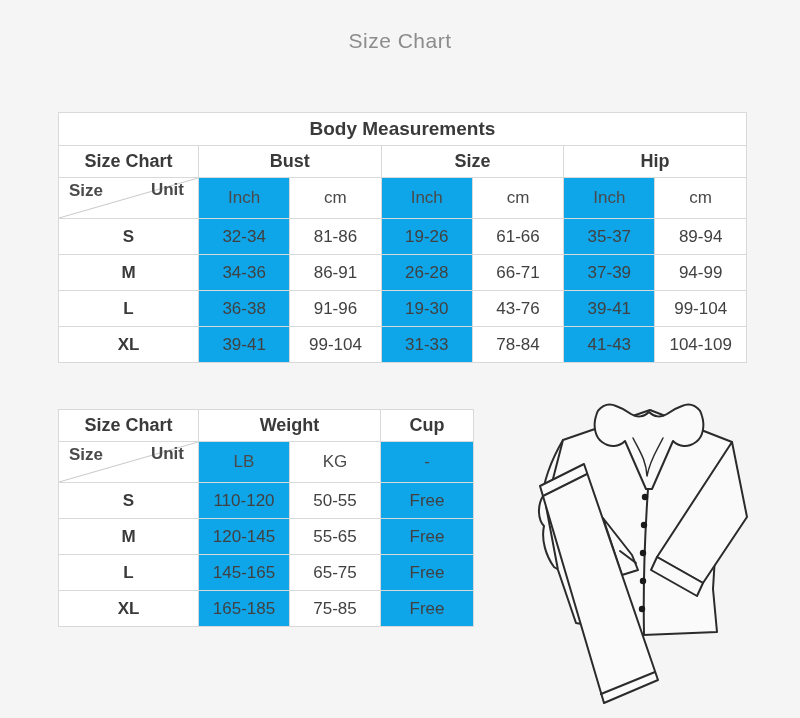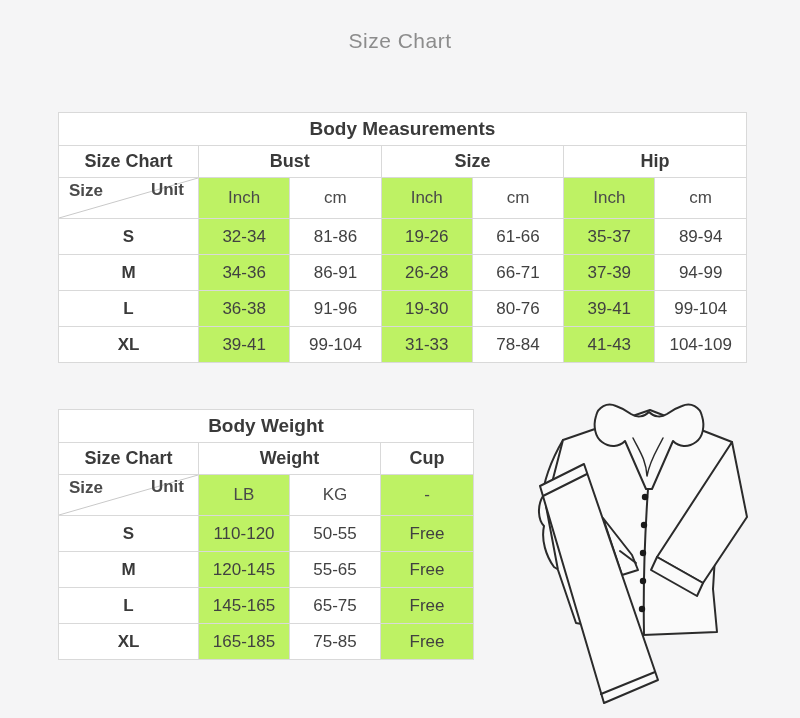--- a/index.html
+++ b/index.html
@@ -31,21 +31,21 @@
     text-align:center;
     vertical-align:middle;
     color:#414141;
     font-size:17px;
   }
   .row-title th { height:33px; font-size:19px; font-weight:bold; color:#3a3a3a; }
   .row-group th { height:32px; font-size:18px; font-weight:bold; color:#3a3a3a; }
   .row-units td { height:41px; color:#4a4a4a; }
   .row-data  td, .row-data th { height:36px; }
   .row-data  th { font-weight:bold; color:#3a3a3a; }
-  td.shade { background:#bef264;text-align:center; }
+  td.shade { background:#0ea5e9;text-align:center; }
 
   
   td.diag { position:relative; padding:0;font-weight:bold; }
   td.diag svg { position:absolute; inset:0; width:100%; height:100%; display:block; }
   .diag-size { position:absolute; top:3px;  left:10px;  font-size:17px; color:#4a4a4a; }
   .diag-unit { position:absolute; bottom:18px; right:14px; font-size:17px; color:#4a4a4a; }
 
   
   .pajama-art { position:absolute; left:500px; top:392px; width:300px; height:326px; }
 </style>
@@ -102,21 +102,21 @@
     <td class="shade">26-28</td>
     <td>66-71</td>
     <td class="shade">37-39</td>
     <td>94-99</td>
   </tr>
   <tr class="row-data">
     <th>L</th>
     <td class="shade">36-38</td>
     <td>91-96</td>
     <td class="shade">19-30</td>
-    <td>80-76</td>
+    <td>43-76</td>
     <td class="shade">39-41</td>
     <td>99-104</td>
   </tr>
   <tr class="row-data">
     <th>XL</th>
     <td class="shade">39-41</td>
     <td>99-104</td>
     <td class="shade">31-33</td>
     <td>78-84</td>
     <td class="shade">41-43</td>
@@ -126,23 +126,20 @@
 </table>
 
 <table class="chart-table t-weight">
   <colgroup>
       <col style="width:140px">
       <col style="width:91px">
       <col style="width:91px">
       <col style="width:93px">
     </colgroup>
   <tbody>
-  <tr class="row-title">
-    <th colspan="4">Body Weight</th>
-  </tr>
   <tr class="row-group">
     <th>Size Chart</th>
     <th colspan="2">Weight</th>
     <th>Cup</th>
   </tr>
   <tr class="row-units">
     <td class="diag">
       <svg viewBox="0 0 100 100" preserveAspectRatio="none">
         <line x1="0" y1="100" x2="100" y2="0" stroke="#c9c9c9" stroke-width="1" vector-effect="non-scaling-stroke"></line>
       </svg>

